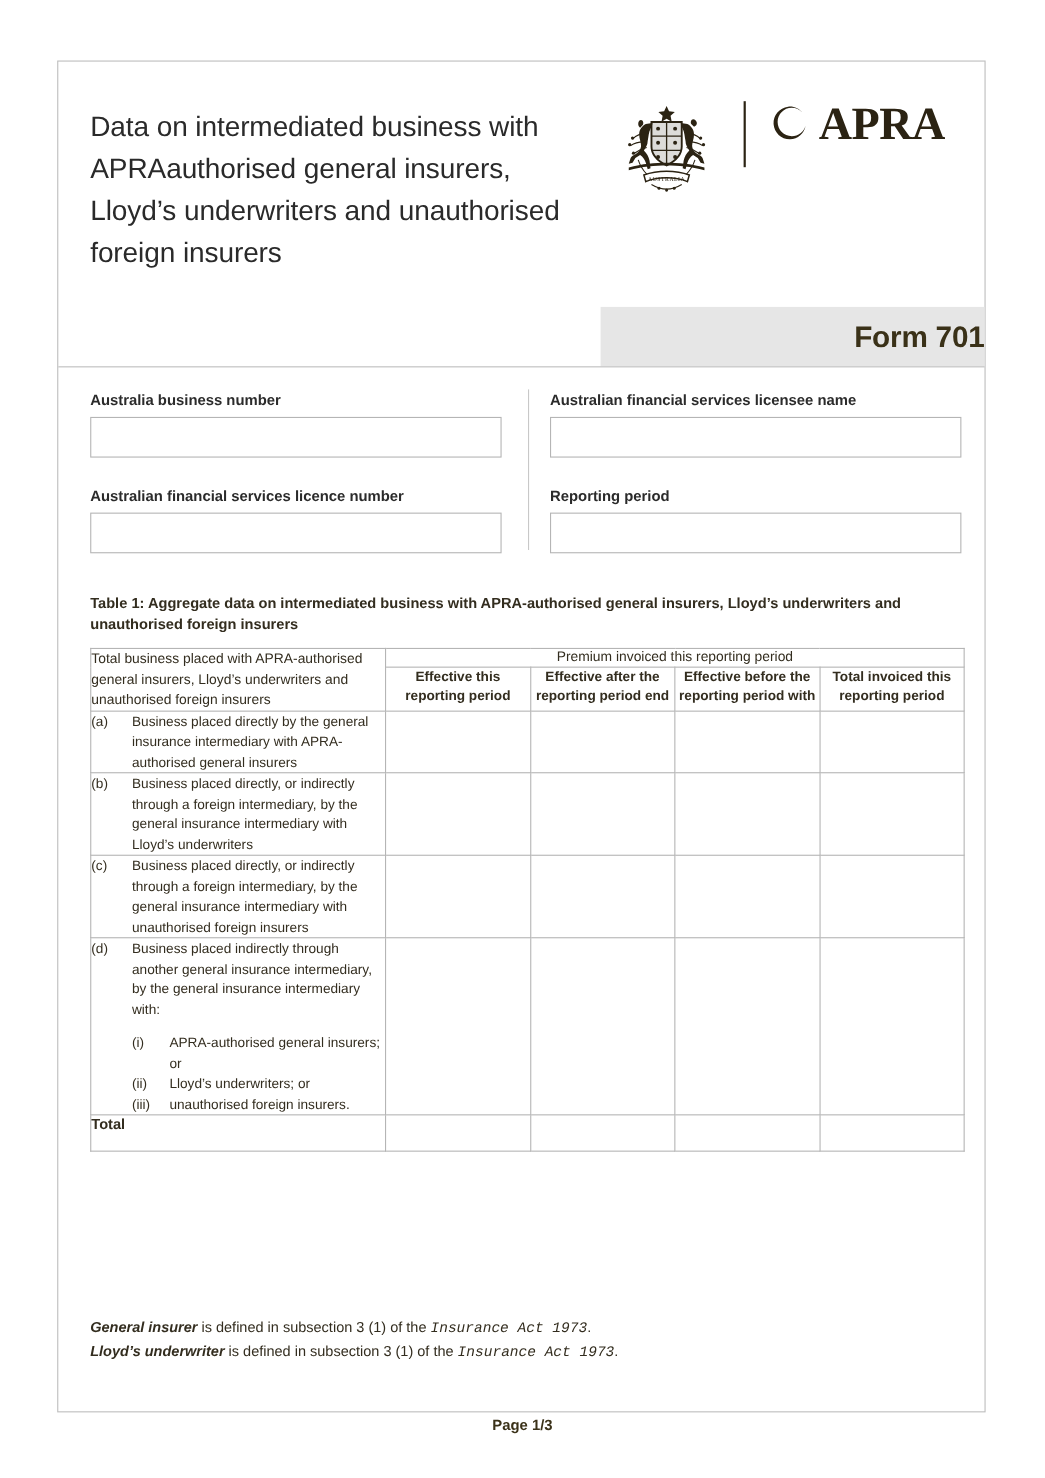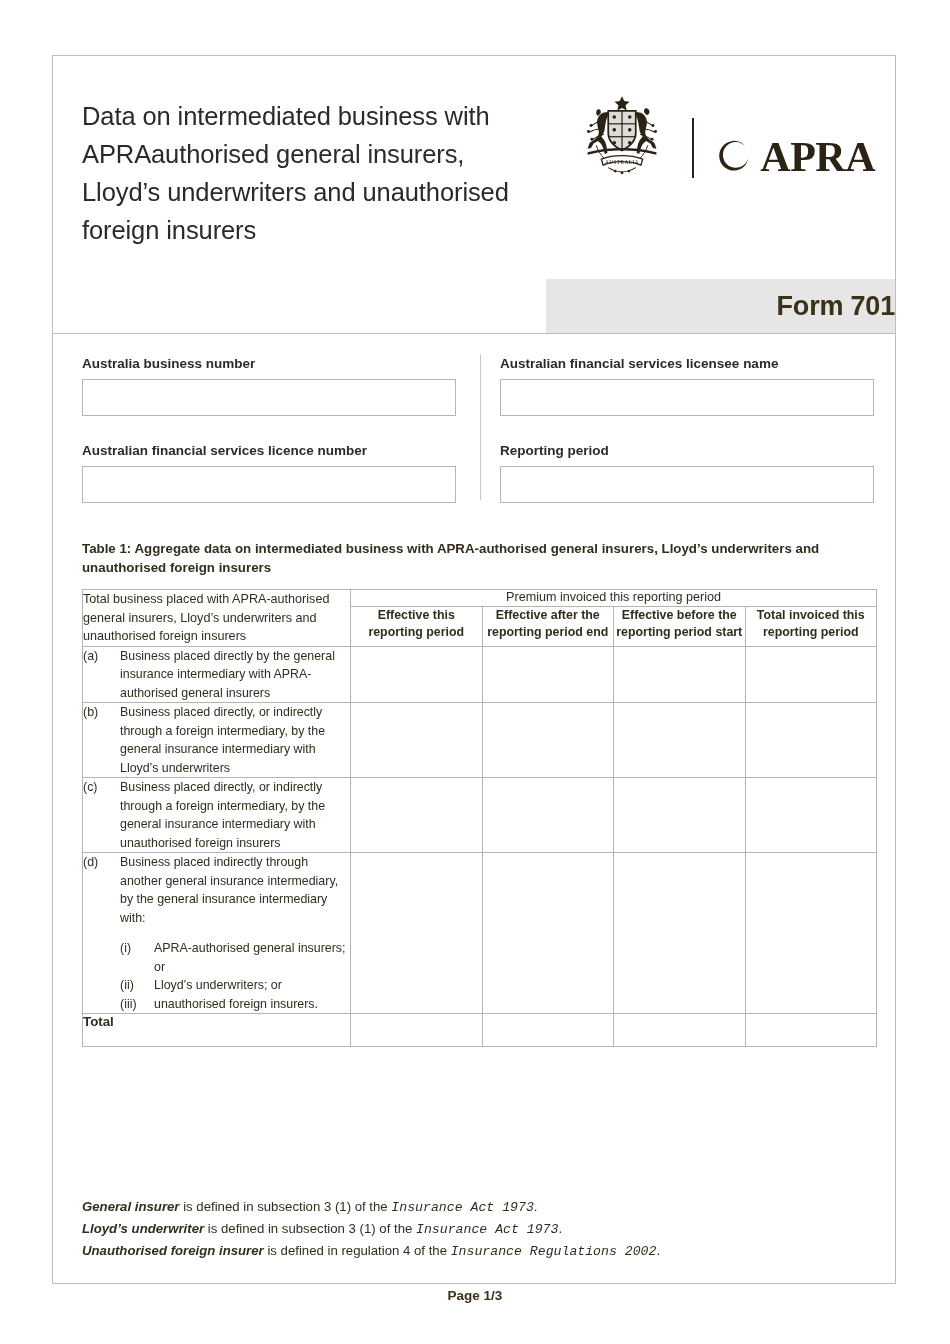--- a/index.html
+++ b/index.html
@@ -41,24 +41,24 @@
     top: 41px;
     width: 430px;
     font-size: 25.5px;
     line-height: 38px;
     color: #2a2a2a;
     font-weight: 400;
     letter-spacing: -0.1px;
   }
   .logo-block {
     position: absolute;
-    right: 20px;
+    right: 36px;
     top: 36px;
     display: flex;
-    align-items: flex-end;
+    align-items: flex-start;
     gap: 0px;
   }
   .coat-of-arms {
     width: 104px;
     height: 86px;
     display: block;
   }
   .logo-divider {
     width: 2px;
     height: 60px;
@@ -386,21 +386,21 @@
         <col class="col-data">
     </colgroup>
     <thead>
       <tr>
         <th class="th-rowhead" rowspan="2">Total business placed with APRA-authorised general insurers, Lloyd’s underwriters and unauthorised foreign insurers</th>
         <th class="th-group" colspan="4">Premium invoiced this reporting period</th>
       </tr>
       <tr>
         <th class="th-sub">Effective this reporting period</th>
         <th class="th-sub">Effective after the reporting period end</th>
-        <th class="th-sub">Effective before the reporting period start</th>
+        <th class="th-sub">Effective before the reporting period with</th>
         <th class="th-sub">Total invoiced this reporting period</th>
       </tr>
     </thead>
     <tbody>
 
       <tr>
         <td class="row-cell-desc">
           <div class="item">
             <span class="item-marker">(a)</span>
             <span class="item-text">Business placed directly by the general insurance intermediary with APRA-authorised general insurers</span>
@@ -516,20 +516,17 @@
     </tbody>
   </table>
 
   <div class="footnotes">
     <div class="footnote">
       <span class="term">General insurer</span><span> is defined in subsection 3 (1) of the </span><span class="act">Insurance Act 1973</span><span>.</span>
     </div>
     <div class="footnote">
       <span class="term">Lloyd’s underwriter</span><span> is defined in subsection 3 (1) of the </span><span class="act">Insurance Act 1973</span><span>.</span>
     </div>
-    <div class="footnote">
-      <span class="term">Unauthorised foreign insurer</span><span> is defined in regulation 4 of the </span><span class="act">Insurance Regulations 2002</span><span>.</span>
-    </div>
   </div>
 
 </div>
 
 <div class="page-footer">Page 1/3</div>
 
 </body></html>

